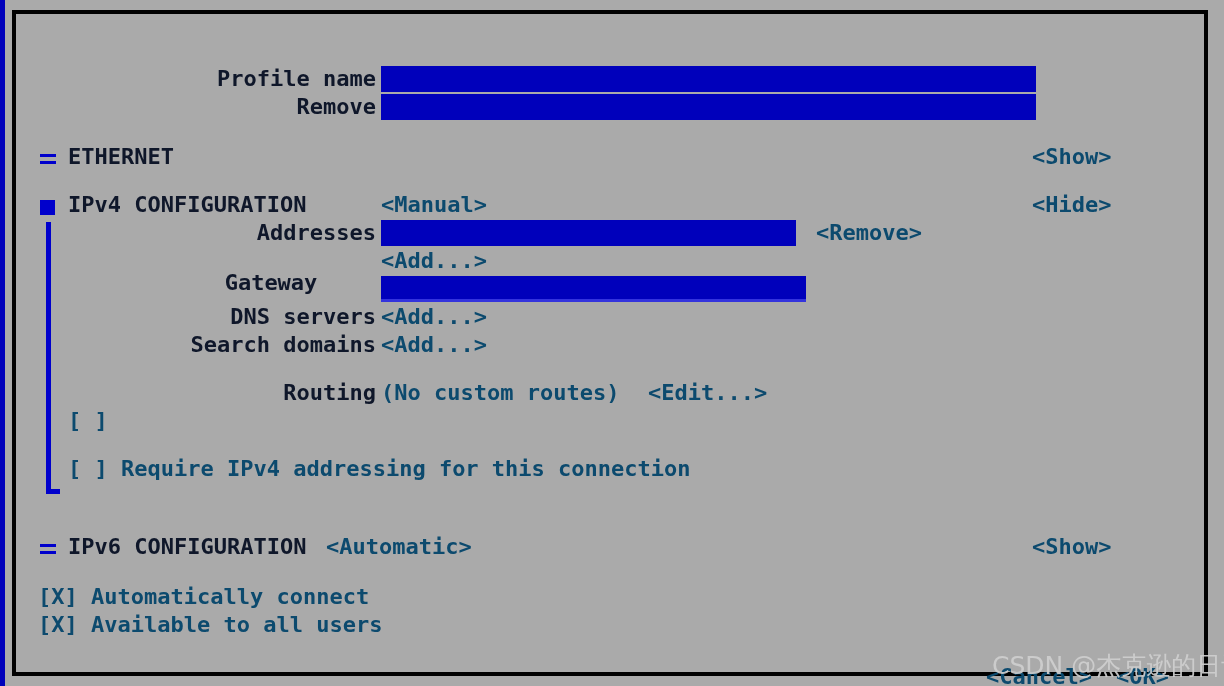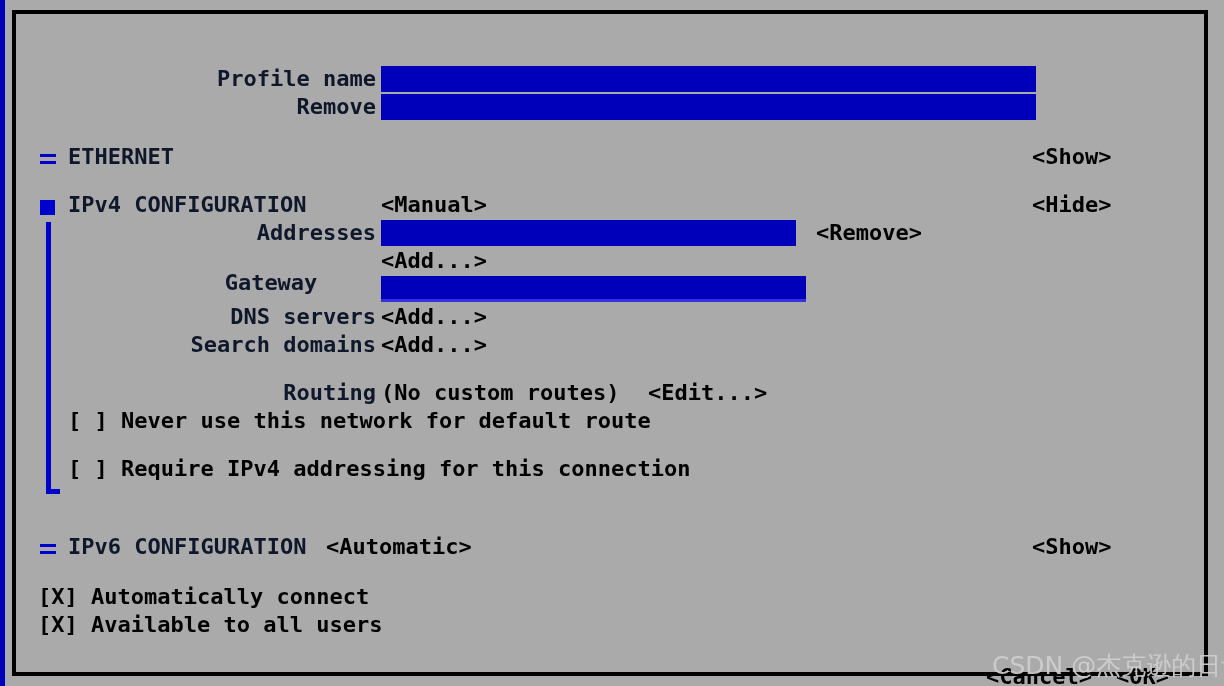--- a/index.html
+++ b/index.html
@@ -91,21 +91,21 @@
     width: 1188px;
     height: 658px;
   }
 
   
   .t {
     position: absolute;
     white-space: pre;
   }
   .blue   { color: #0f172a; }
-  .black  { color: #000000; }
+  .black  { color: #0c4a6e; }
 
   
   .field {
     position: absolute;
     background: #0000bb;
     color: #c8c8d8;
     white-space: pre;
     box-sizing: border-box;
     height: 26px;
     line-height: 26px;
@@ -209,21 +209,20 @@
       <div class="t black" style="left:365px; top:290px;">&lt;Add...&gt;</div>
 
       <div class="t blue" style="left:150px; top:318px; width:210px; text-align:right;">Search domains</div>
       <div class="t black" style="left:365px; top:318px;">&lt;Add...&gt;</div>
 
       <div class="t blue" style="left:150px; top:366px; width:210px; text-align:right;">Routing</div>
       <div class="t black" style="left:365px; top:366px;">(No custom routes)</div>
       <div class="t black" style="left:632px; top:366px;">&lt;Edit...&gt;</div>
 
       <div class="t black" style="left:52px; top:394px;">[ ]</div>
-      <div class="t black" style="left:105px; top:394px;">Never use this network for default route</div>
 
       <div class="t black" style="left:52px; top:442px;">[ ]</div>
       <div class="t black" style="left:105px; top:442px;">Require IPv4 addressing for this connection</div>
 
       <div class="eq-mark" style="left:24px; top:530px;"></div>
       <div class="eq-mark" style="left:24px; top:537px;"></div>
       <div class="t blue" style="left:52px; top:520px;">IPv6 CONFIGURATION</div>
       <div class="t black" style="left:310px; top:520px;">&lt;Automatic&gt;</div>
       <div class="t black" style="left:1016px; top:520px;">&lt;Show&gt;</div>
 

